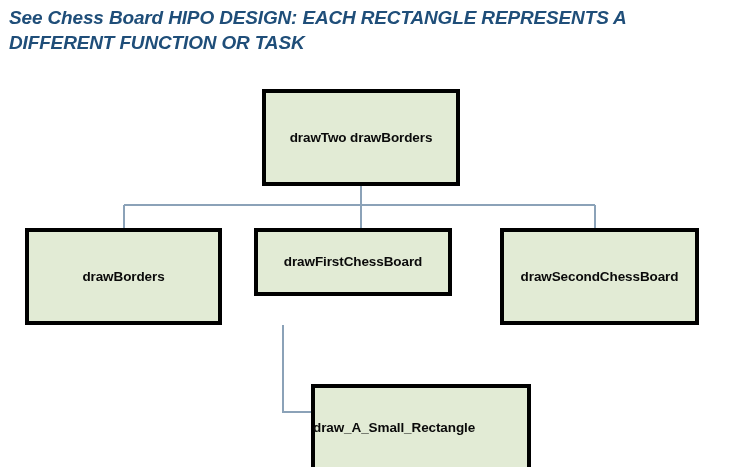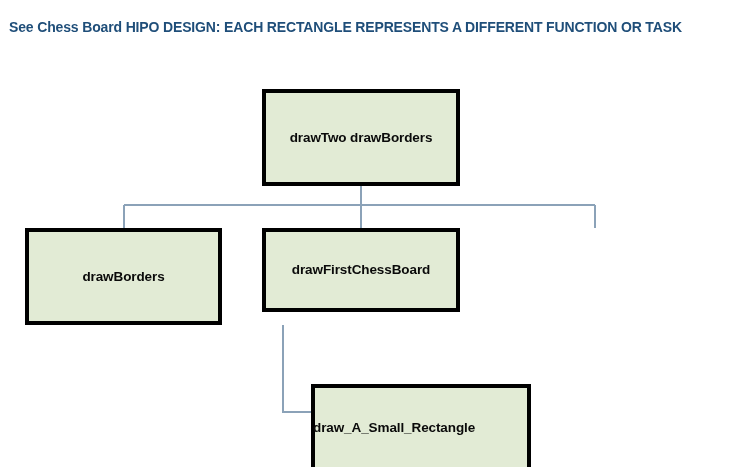--- a/index.html
+++ b/index.html
@@ -13,28 +13,29 @@
     height: 467px;
     position: relative;
     overflow: hidden;
     font-family: "Liberation Sans", "DejaVu Sans", sans-serif;
   }
 
   
   #diagram-title {
     position: absolute;
     left: 9px;
-    top: 15px;
+    top: 5px;
     width: 716px;
-    font-size: 14px;
+    font-size: 19px;
     font-weight: bold;
     line-height: 25px;
     letter-spacing: -0.15px;
     color: #1f4e79;
     white-space: normal;
+    font-style: italic;
   }
 
   
   #diagram-canvas {
     position: absolute;
     left: 0;
     top: 0;
     width: 746px;
     height: 467px;
   }
@@ -73,21 +74,21 @@
   .node.label-left {
     justify-content: flex-start;
   }
   .node.label-left .node-label {
     margin-left: -2px;
   }
 
   
   #node-draw-two-chessboards      { left: 262px; top:  89px; width: 198px; height:  97px; }
   #node-draw-borders              { left:  25px; top: 228px; width: 197px; height:  97px; align-items: center; }
-  #node-draw-first-chess-board    { left: 262px; top: 228px; width: 198px; height:  84px; }
+  #node-draw-first-chess-board    { left: 254px; top: 228px; width: 198px; height:  68px; }
   #node-draw-second-chess-board   { left: 500px; top: 228px; width: 199px; height:  97px; }
   #node-draw-a-small-rectangle    { left: 311px; top: 368px; width: 220px; height:  88px; margin-top: 16px; }
 </style>
 </head>
 <body>
 
 <div id="diagram-canvas">
 
   <div id="diagram-title">See Chess Board HIPO DESIGN: EACH RECTANGLE REPRESENTS A DIFFERENT FUNCTION OR TASK</div>
 
@@ -113,18 +114,21 @@
   </div>
 
   <div class="node" id="node-draw-borders">
     <span class="node-label">drawBorders</span>
   </div>
 
   <div class="node" id="node-draw-first-chess-board">
     <span class="node-label">drawFirstChessBoard</span>
   </div>
 
+  <div class="node" id="node-draw-second-chess-board">
+    <span class="node-label">drawSecondChessBoard</span>
+  </div>
 
   <div class="node label-left" id="node-draw-a-small-rectangle">
     <span class="node-label">draw_A_Small_Rectangle</span>
   </div>
 
 </div>
 
 </body></html>

